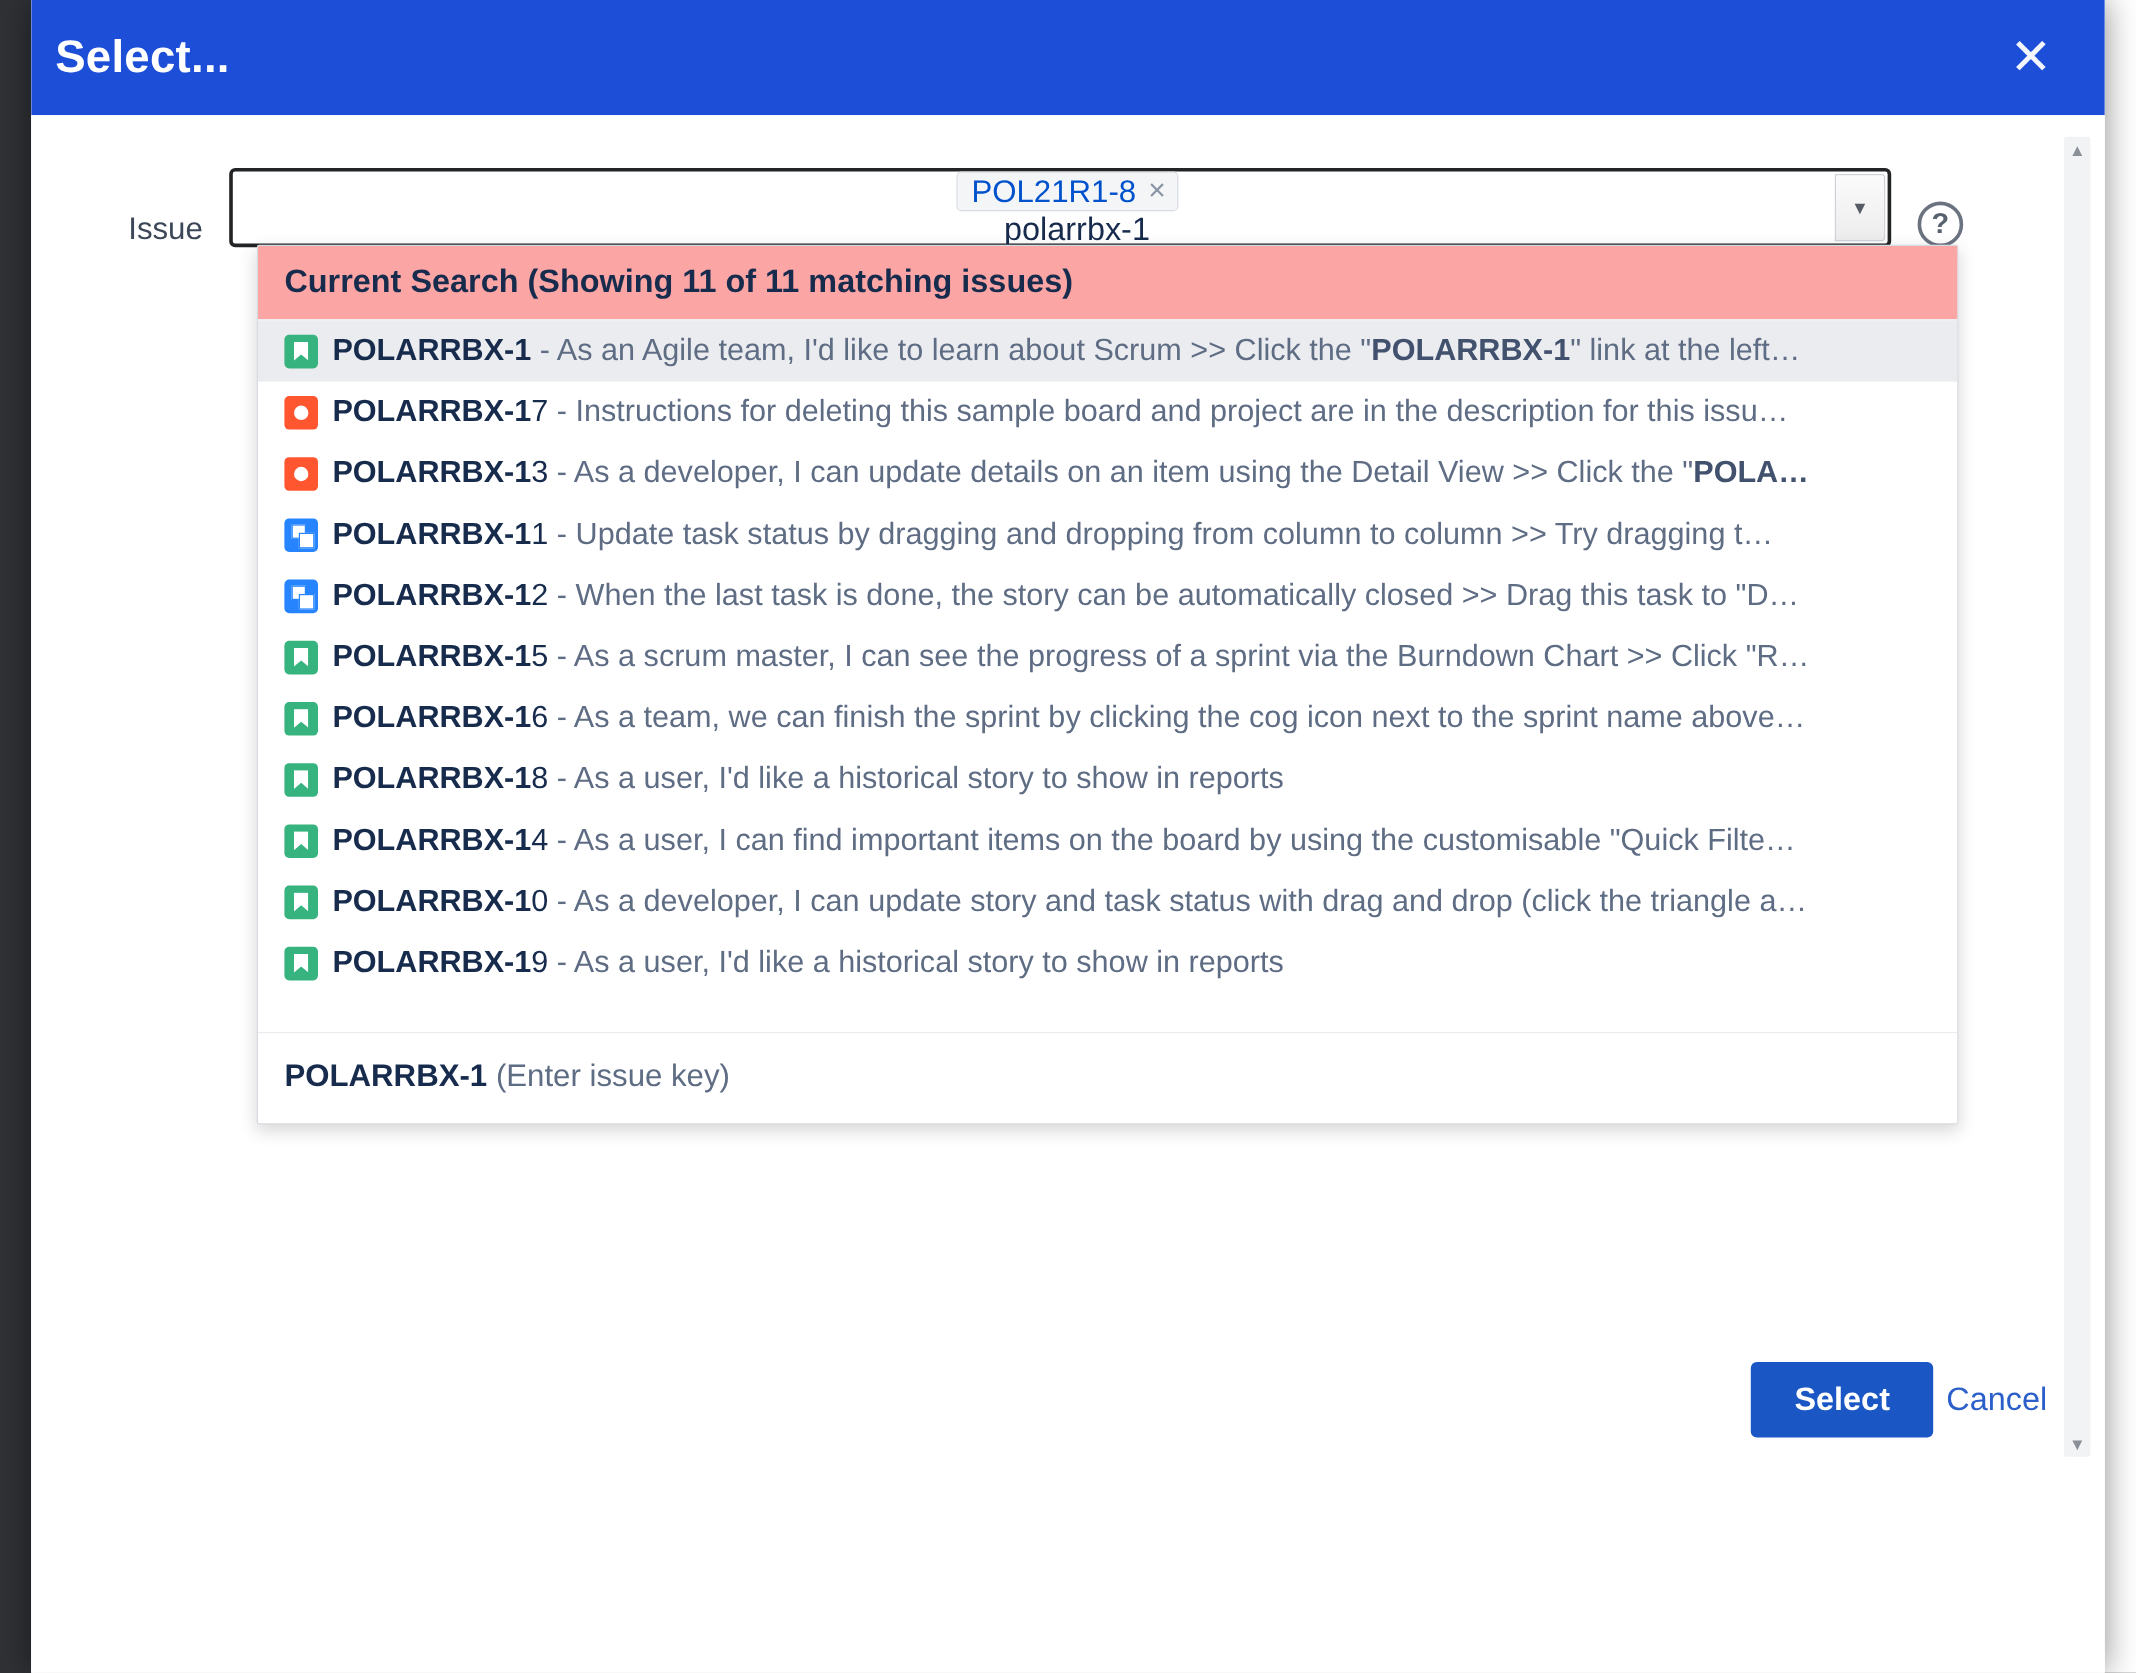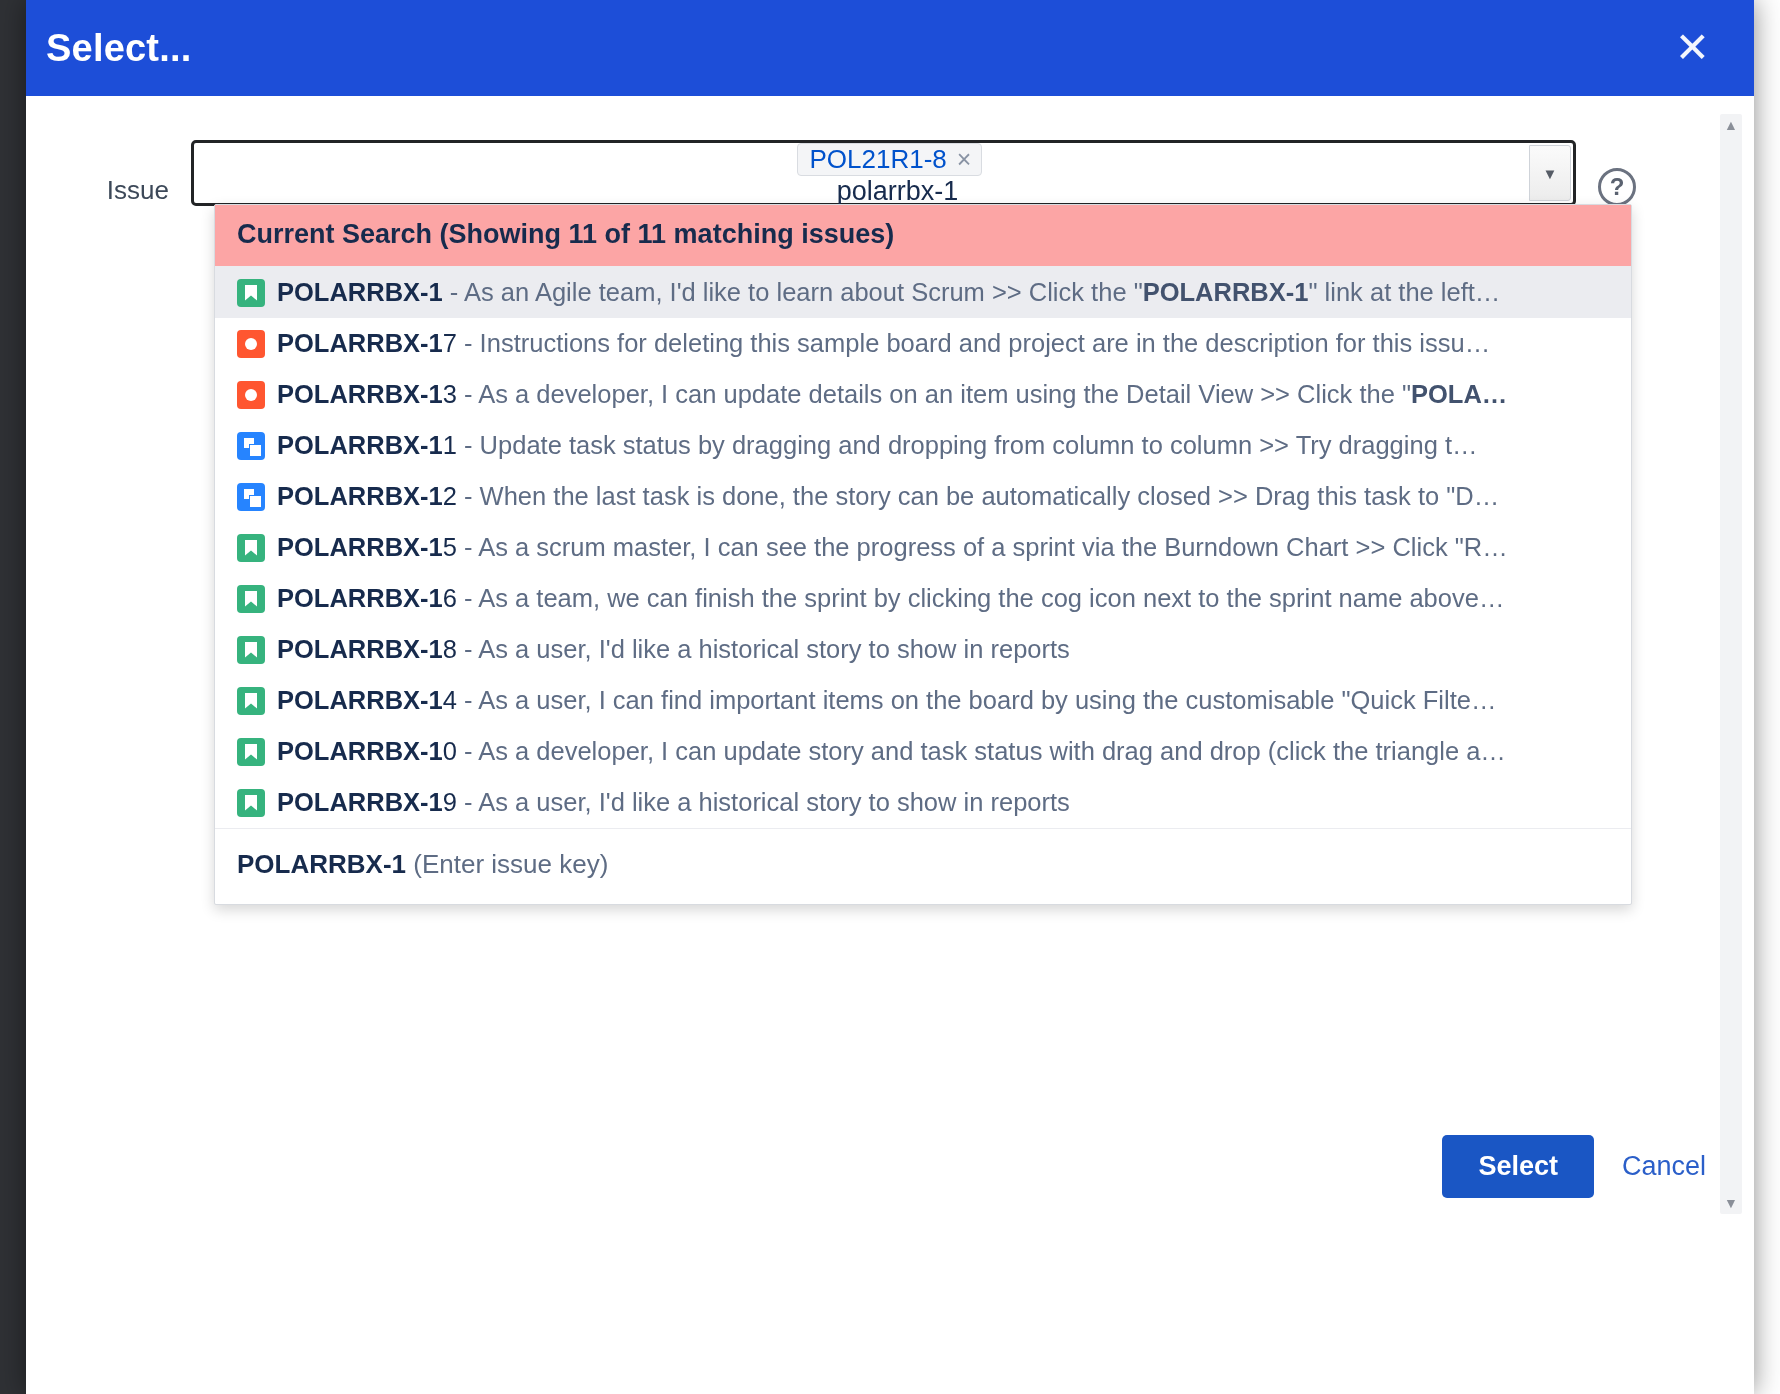--- a/index.html
+++ b/index.html
@@ -282,31 +282,32 @@
   }
   .dd-item .dd-key { color: #172b4d; }
   .dd-item .dd-key b { font-weight: 700; }
   .dd-item .dd-summary b { font-weight: 700; color: #42526e; }
   #dd-footer {
     border-top: 1px solid #ebecf0;
     padding: 20px 22px 24px;
     font-size: 26px;
     color: #5e6c84;
     cursor: pointer;
+    margin-top: 32px;
   }
   #dd-footer b { color: #172b4d; font-weight: 700; }
 
   
   #modal-footer {
     position: absolute;
     right: 48px;
     bottom: 196px;
     display: flex;
     align-items: center;
-    gap: 28px;
+    gap: 11px;
   }
   #select-button {
     background: #1a56c4;
     color: #fff;
     border: none;
     border-radius: 5px;
     font-size: 27px;
     font-weight: 700;
     padding: 16px 36px;
     cursor: pointer;

